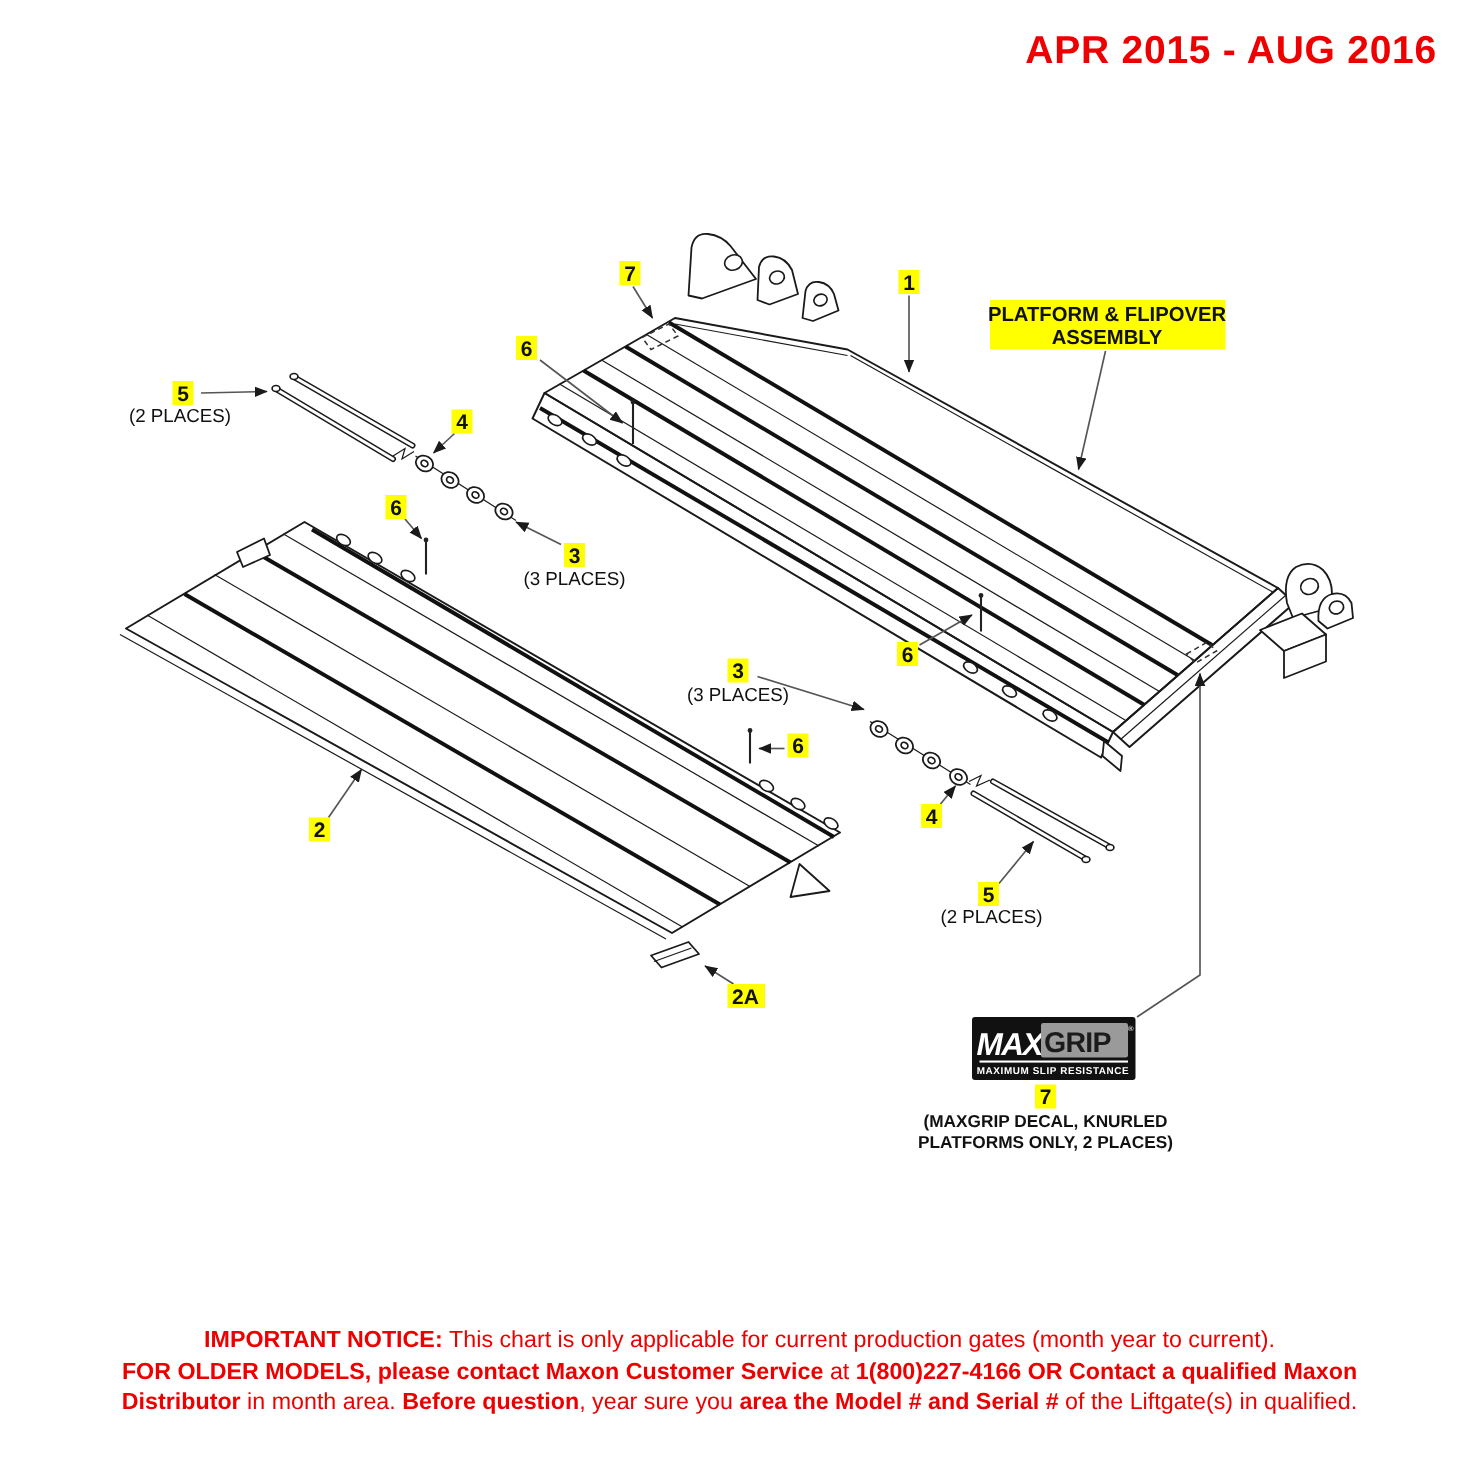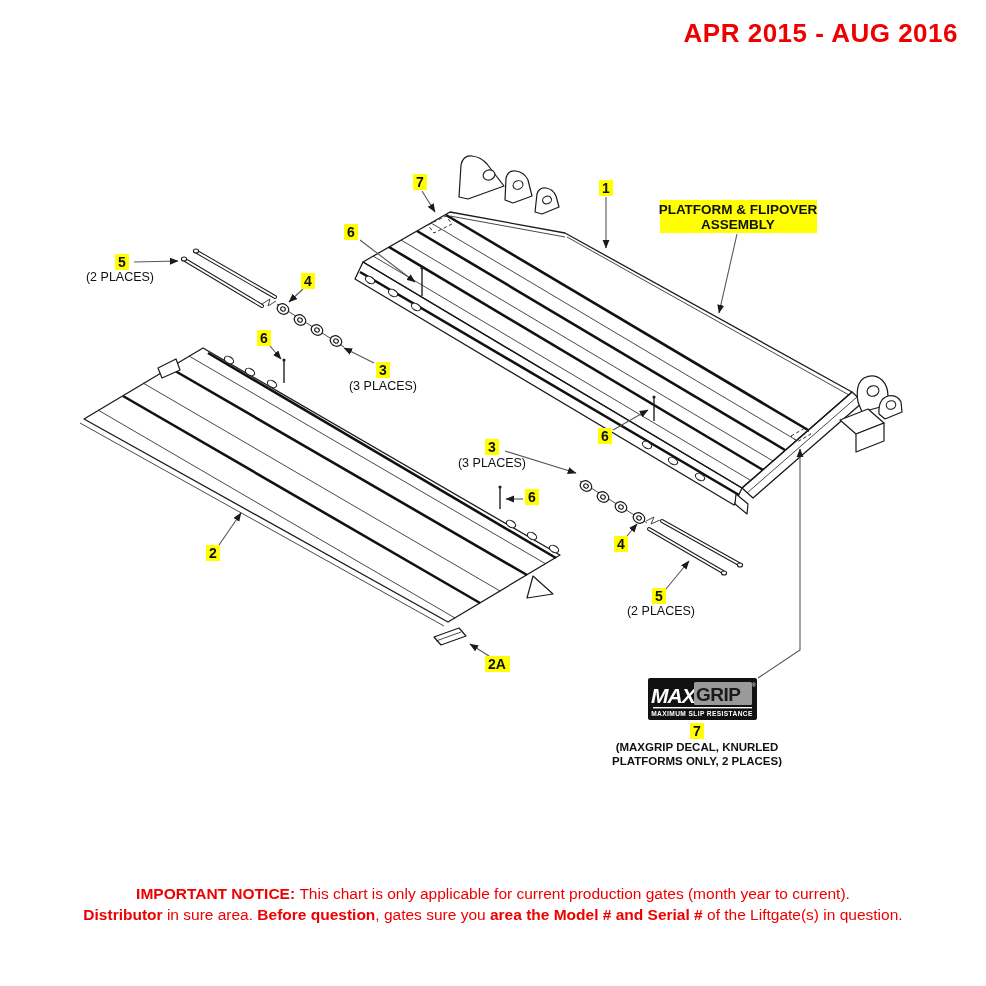--- a/index.html
+++ b/index.html
@@ -277,14 +277,15 @@
     <text x="702" y="716" fill="#ffffff" font-size="6.6" font-weight="bold" text-anchor="middle" letter-spacing="0.4">MAXIMUM SLIP RESISTANCE</text>
   </g>
   <g>
     <text class="mg-note" x="697" y="751">(MAXGRIP DECAL, KNURLED</text>
     <text class="mg-note" x="697" y="765">PLATFORMS ONLY, 2 PLACES)</text>
   </g>
 </svg>
 
 <div class="notice">
   <p><b>IMPORTANT NOTICE: </b><span>This chart is only applicable for current production gates (month year to current).</span></p>
-  <p><b>Distributor</b><span> in sure area. </span><b>Before question</b><span>, gates sure you </span><b>area the Model # and Serial #</b><span> of the Liftgate(s) in question.</span></p>
+  <p><b>FOR OLDER MODELS, please contact Maxon Customer Service</b><span> at </span><b>1(800)227-4166 OR Contact a qualified Maxon</b></p>
+  <p><b>Distributor</b><span> in month area. </span><b>Before question</b><span>, year sure you </span><b>area the Model # and Serial #</b><span> of the Liftgate(s) in qualified.</span></p>
 </div>
 
 </body></html>

